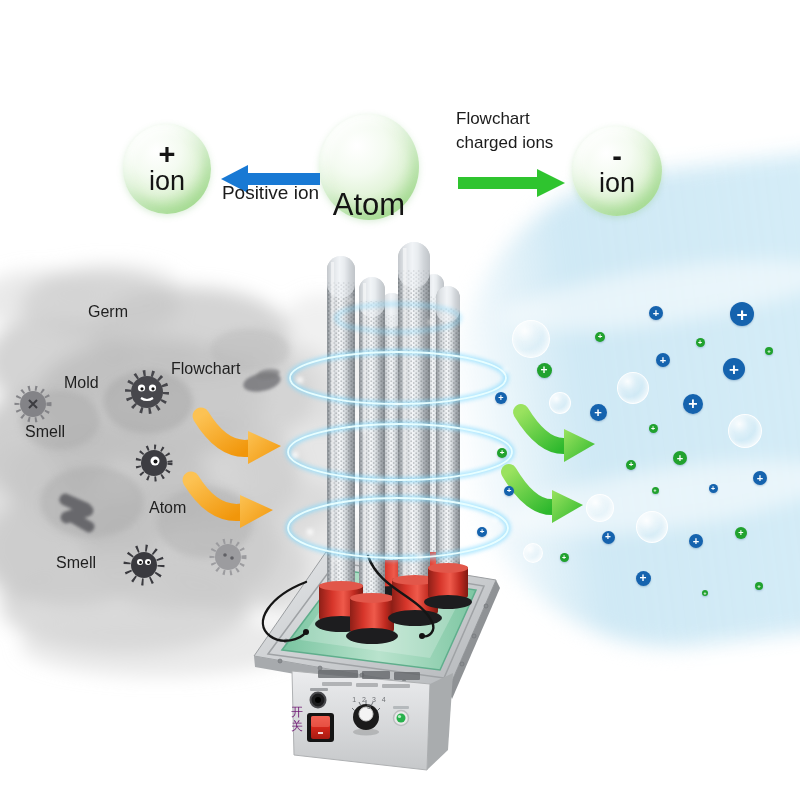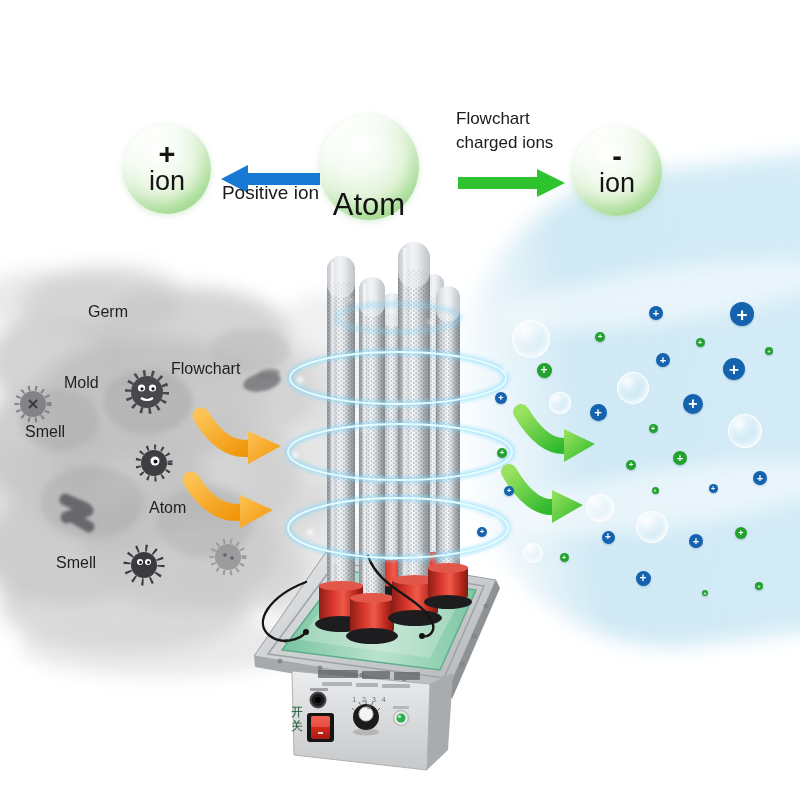--- a/index.html
+++ b/index.html
@@ -55,21 +55,21 @@
   
   .plabel{position:absolute;z-index:4;font-size:16px;color:#1f1f1f;}
   .lbl-germ{left:88px;top:303px;}
   .lbl-dust{left:64px;top:374px;}
   .lbl-methanol{left:171px;top:360px;}
   .lbl-mold{left:25px;top:423px;}
   .lbl-smell{left:149px;top:499px;}
   .lbl-mite{left:56px;top:554px;}
   
   #switch-label{left:291px;top:705px;width:15px;font-size:12px;line-height:14px;
-     color:#14532d;word-break:break-all;z-index:4;}
+     color:#701a75;word-break:break-all;z-index:4;}
   #knob-scale{left:348px;top:696px;width:44px;font-size:7px;letter-spacing:2px;
      color:#6f7276;z-index:4;text-align:center;}
 </style>
 </head>
 <body>
 
 <div id="stage">
 
   <div class="air-stream"></div>
   <div class="air-streak" id="streak1"></div>

